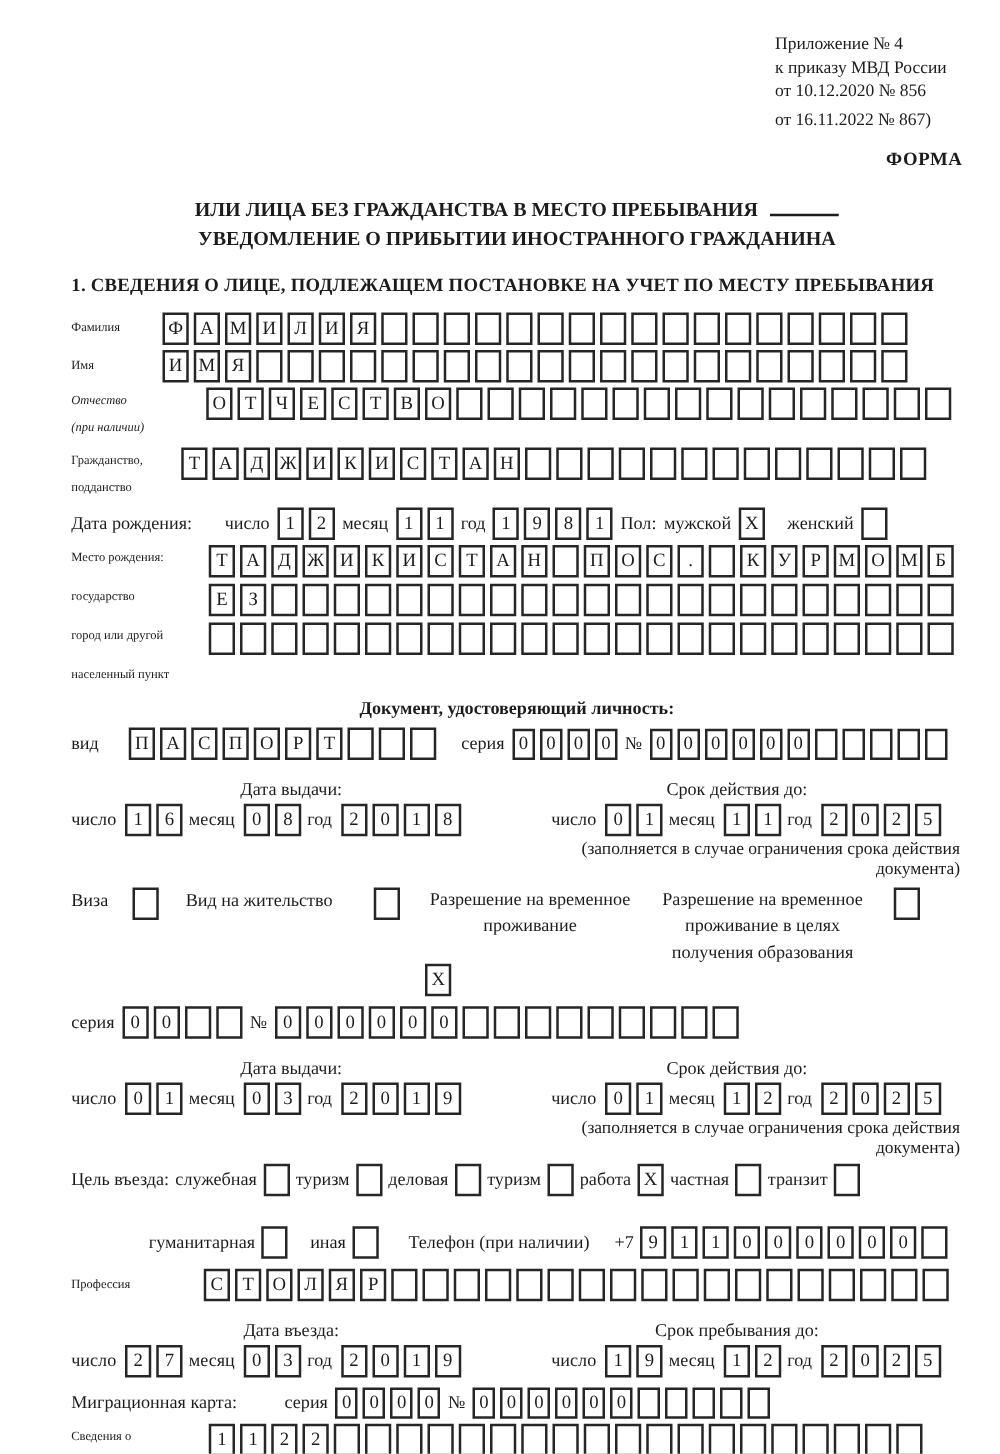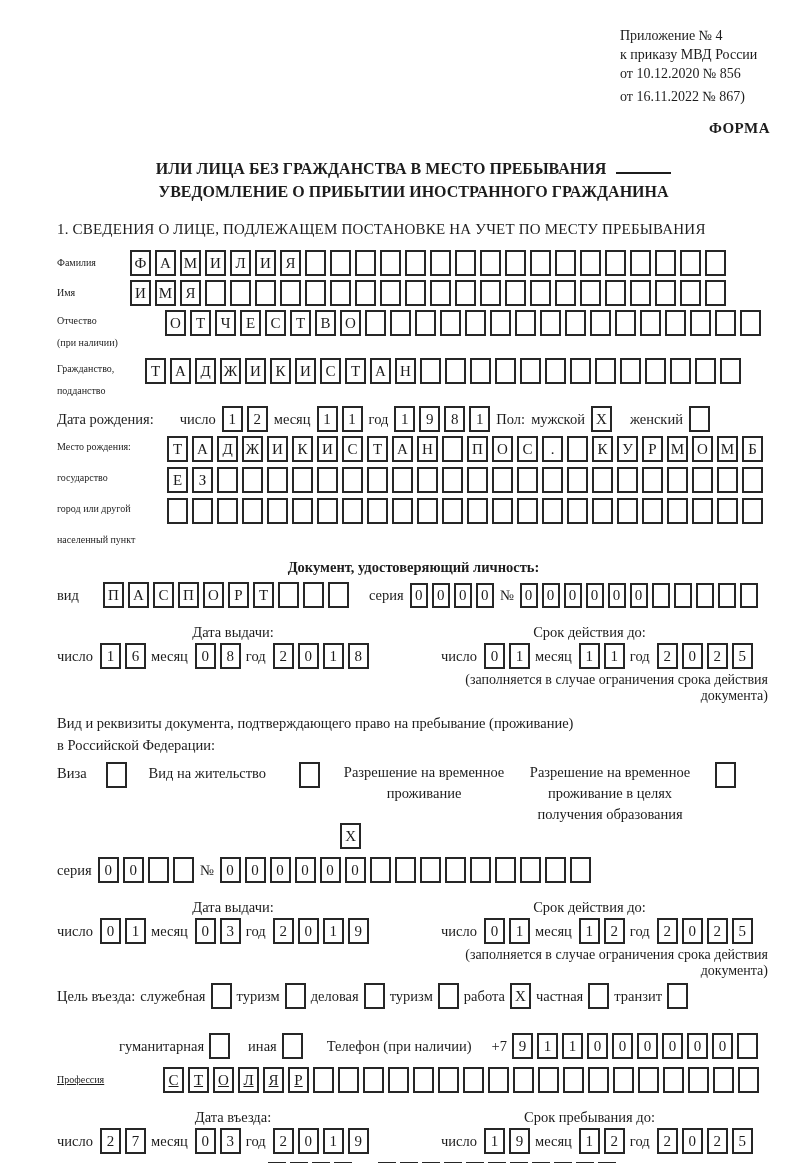--- a/index.html
+++ b/index.html
@@ -12,37 +12,37 @@
   .page { padding:26px 30px 0 57px; }
 
   
   .hdr { margin-left:563px; font-size:14px; line-height:19px; }
   .hdr .gap { height:4px; }
   .form-label { text-align:right; font-weight:bold; font-size:15px; margin-top:14px; letter-spacing:0.5px; }
 
   .title { text-align:center; font-weight:bold; font-size:16px; line-height:23px; margin-top:20px; }
   .blank-underline { display:inline-block; width:55px; border-bottom:2px solid #1c1c1c; height:14px; margin-left:10px; }
 
-  .section-heading { font-weight:normal; font-size:15px; margin-top:18px; letter-spacing:0.2px; }
+  .section-heading { font-weight:bold; font-size:15px; margin-top:18px; letter-spacing:0.2px; }
 
   
   .cells { display:inline-flex; gap:4px; vertical-align:middle; }
   .cell {
     width:21px; height:26px; border:2px solid #262626; flex:0 0 auto;
     display:inline-flex; align-items:center; justify-content:center;
     font-size:15px; background:#fff;
   }
   .cells-narrow .cell { width:18px; height:25px; }
 
   .row { display:flex; align-items:flex-start; margin-bottom:4px; }
   .lbl { font-size:14.5px; line-height:22px; padding-top:2px; }
   .lbl-col { font-size:10px; line-height:22px; flex:0 0 auto; }
 
   .w-surname { width:73px; }
-  .w-patr { width:108px; }
+  .w-patr { width:108px;font-style:italic; }
   .w-cit { width:88px; }
   .w-birth { width:110px; }
   .w-prof { width:106px; }
   .w-repr { width:110px; }
 
   .stack { display:flex; flex-direction:column; gap:5px; }
 
   
   .dates-block { display:flex; margin-top:16px; }
   .dates-left { width:352px; }
@@ -420,24 +420,20 @@
               <span class="cell">2</span>
               <span class="cell">0</span>
               <span class="cell">2</span>
               <span class="cell">5</span>
             </span>
         </div>
         <div class="fill-note">(заполняется в случае ограничения срока действия документа)</div>
       </div>
     </div>
 
-    <div class="intro">
-      <div>Вид и реквизиты документа, подтверждающего право на пребывание (проживание)</div>
-      <div>в Российской Федерации:</div>
-    </div>
 
     <div class="opts">
       <div class="opt">
         <span class="opt-txt">Виза</span>
         <span class="cells">
             <span class="cell"></span>
           </span>
       </div>
       <div class="opt" style="margin-left:22px;">
         <span class="opt-txt">Вид на жительство</span>
@@ -588,21 +584,21 @@
           <span class="cell">0</span>
           <span class="cell">0</span>
           <span class="cell">0</span>
           <span class="cell">0</span>
           <span class="cell">0</span>
           <span class="cell">0</span>
           <span class="cell"></span>
         </span>
     </div>
 
-    <div class="row" style="margin-top:8px;text-decoration:underline;">
+    <div class="row" style="margin-top:8px;">
       <div class="lbl lbl-col w-prof">Профессия</div>
       <div class="cells">
           <span class="cell">С</span>
           <span class="cell">Т</span>
           <span class="cell">О</span>
           <span class="cell">Л</span>
           <span class="cell">Я</span>
           <span class="cell">Р</span>
           <span class="cell"></span>
           <span class="cell"></span>

